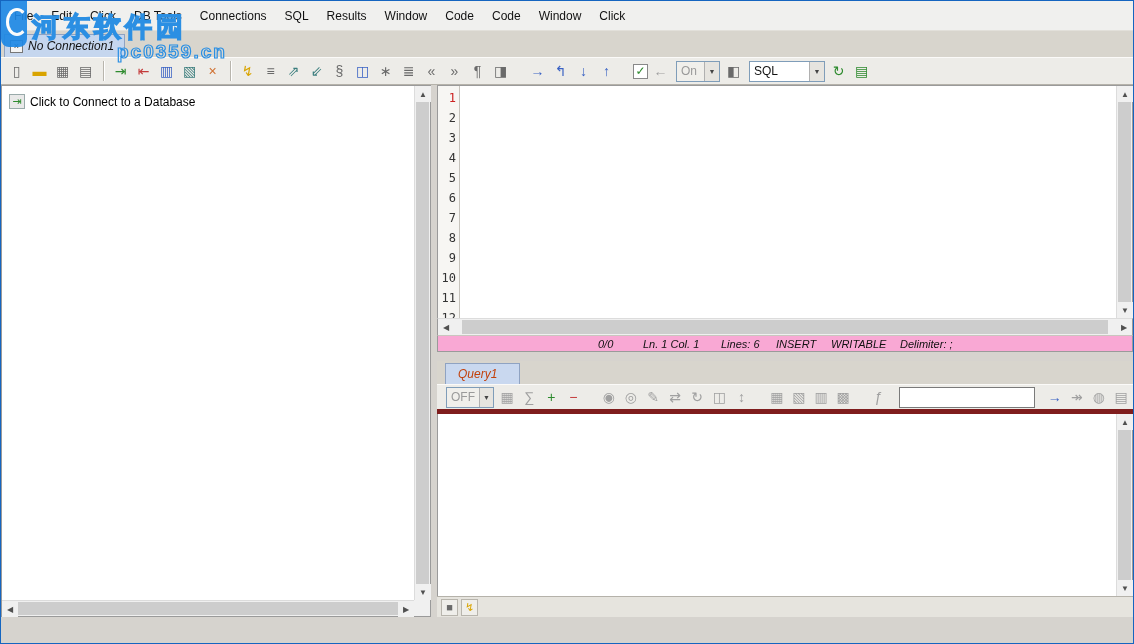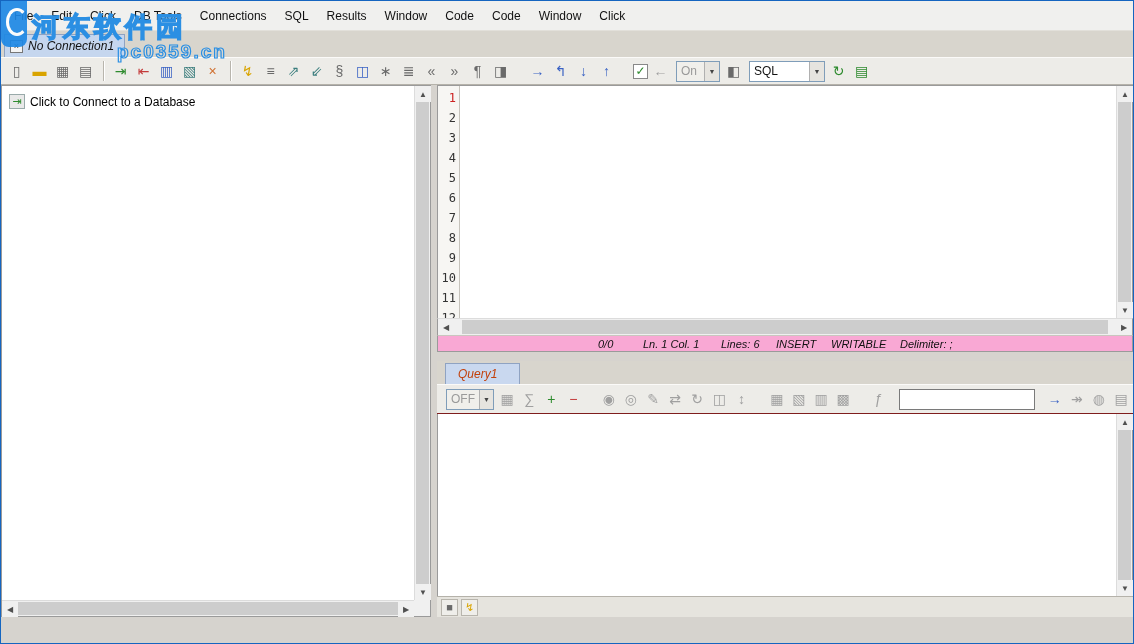--- a/index.html
+++ b/index.html
@@ -74,21 +74,21 @@
   .ln.active { color:#cc2222; }
   .editor-body { flex:1; background:#fff; }
   .editor-hscroll { height:17px; border-left:1px solid #9a9a9a; border-right:1px solid #9a9a9a; }
   .editor-status { height:17px; background:#f9a8d4; border:1px solid #9a9a9a; border-top:1px solid #c9c6bf; position:relative; font-size:11px; font-style:italic; color:#111; }
   .editor-status span { position:absolute; top:2px; white-space:nowrap; }
   .gray-gap { height:9px; background:#d6d3ce; }
 
   .query-tabbar { height:23px; background:#d8d5cd; display:flex; align-items:flex-end; padding-left:8px; }
   .query-tab { height:21px; display:flex; align-items:center; background:#c9d8ef; border:1px solid #8fa3c2; border-bottom:none; padding:0 22px 0 12px; font-size:12px; font-style:italic; color:#c2410c; }
 
-  .query-toolbar { height:30px; background:#edece8; border-top:1px solid #fbfaf8; border-bottom:1px solid #7f1d1d; display:flex; align-items:center; padding-left:6px; }
+  .query-toolbar { height:30px; background:#edece8; border-top:1px solid #fbfaf8; border-bottom:5px solid #7f1d1d; display:flex; align-items:center; padding-left:6px; }
   .q-input { width:136px; height:21px; border:1px solid #7a7a7a; background:#fff; font-size:12px; padding:0 4px; margin:0 10px 0 8px; font-family:"Liberation Sans", sans-serif; }
 
   .result-row { flex:1; display:flex; min-height:0; border-left:1px solid #9a9a9a; border-right:1px solid #9a9a9a; }
   .result-body { flex:1; background:#fff; }
   .bottom-bar { height:21px; background:#e6e4de; border-top:1px solid #b5b2aa; display:flex; align-items:center; padding-left:4px; gap:3px; }
   .bbi { width:17px; height:17px; display:inline-flex; align-items:center; justify-content:center; font-size:11px; border:1px solid #b8b5ad; background:#efeeea; }
 </style>
 </head>
 <body>
 

